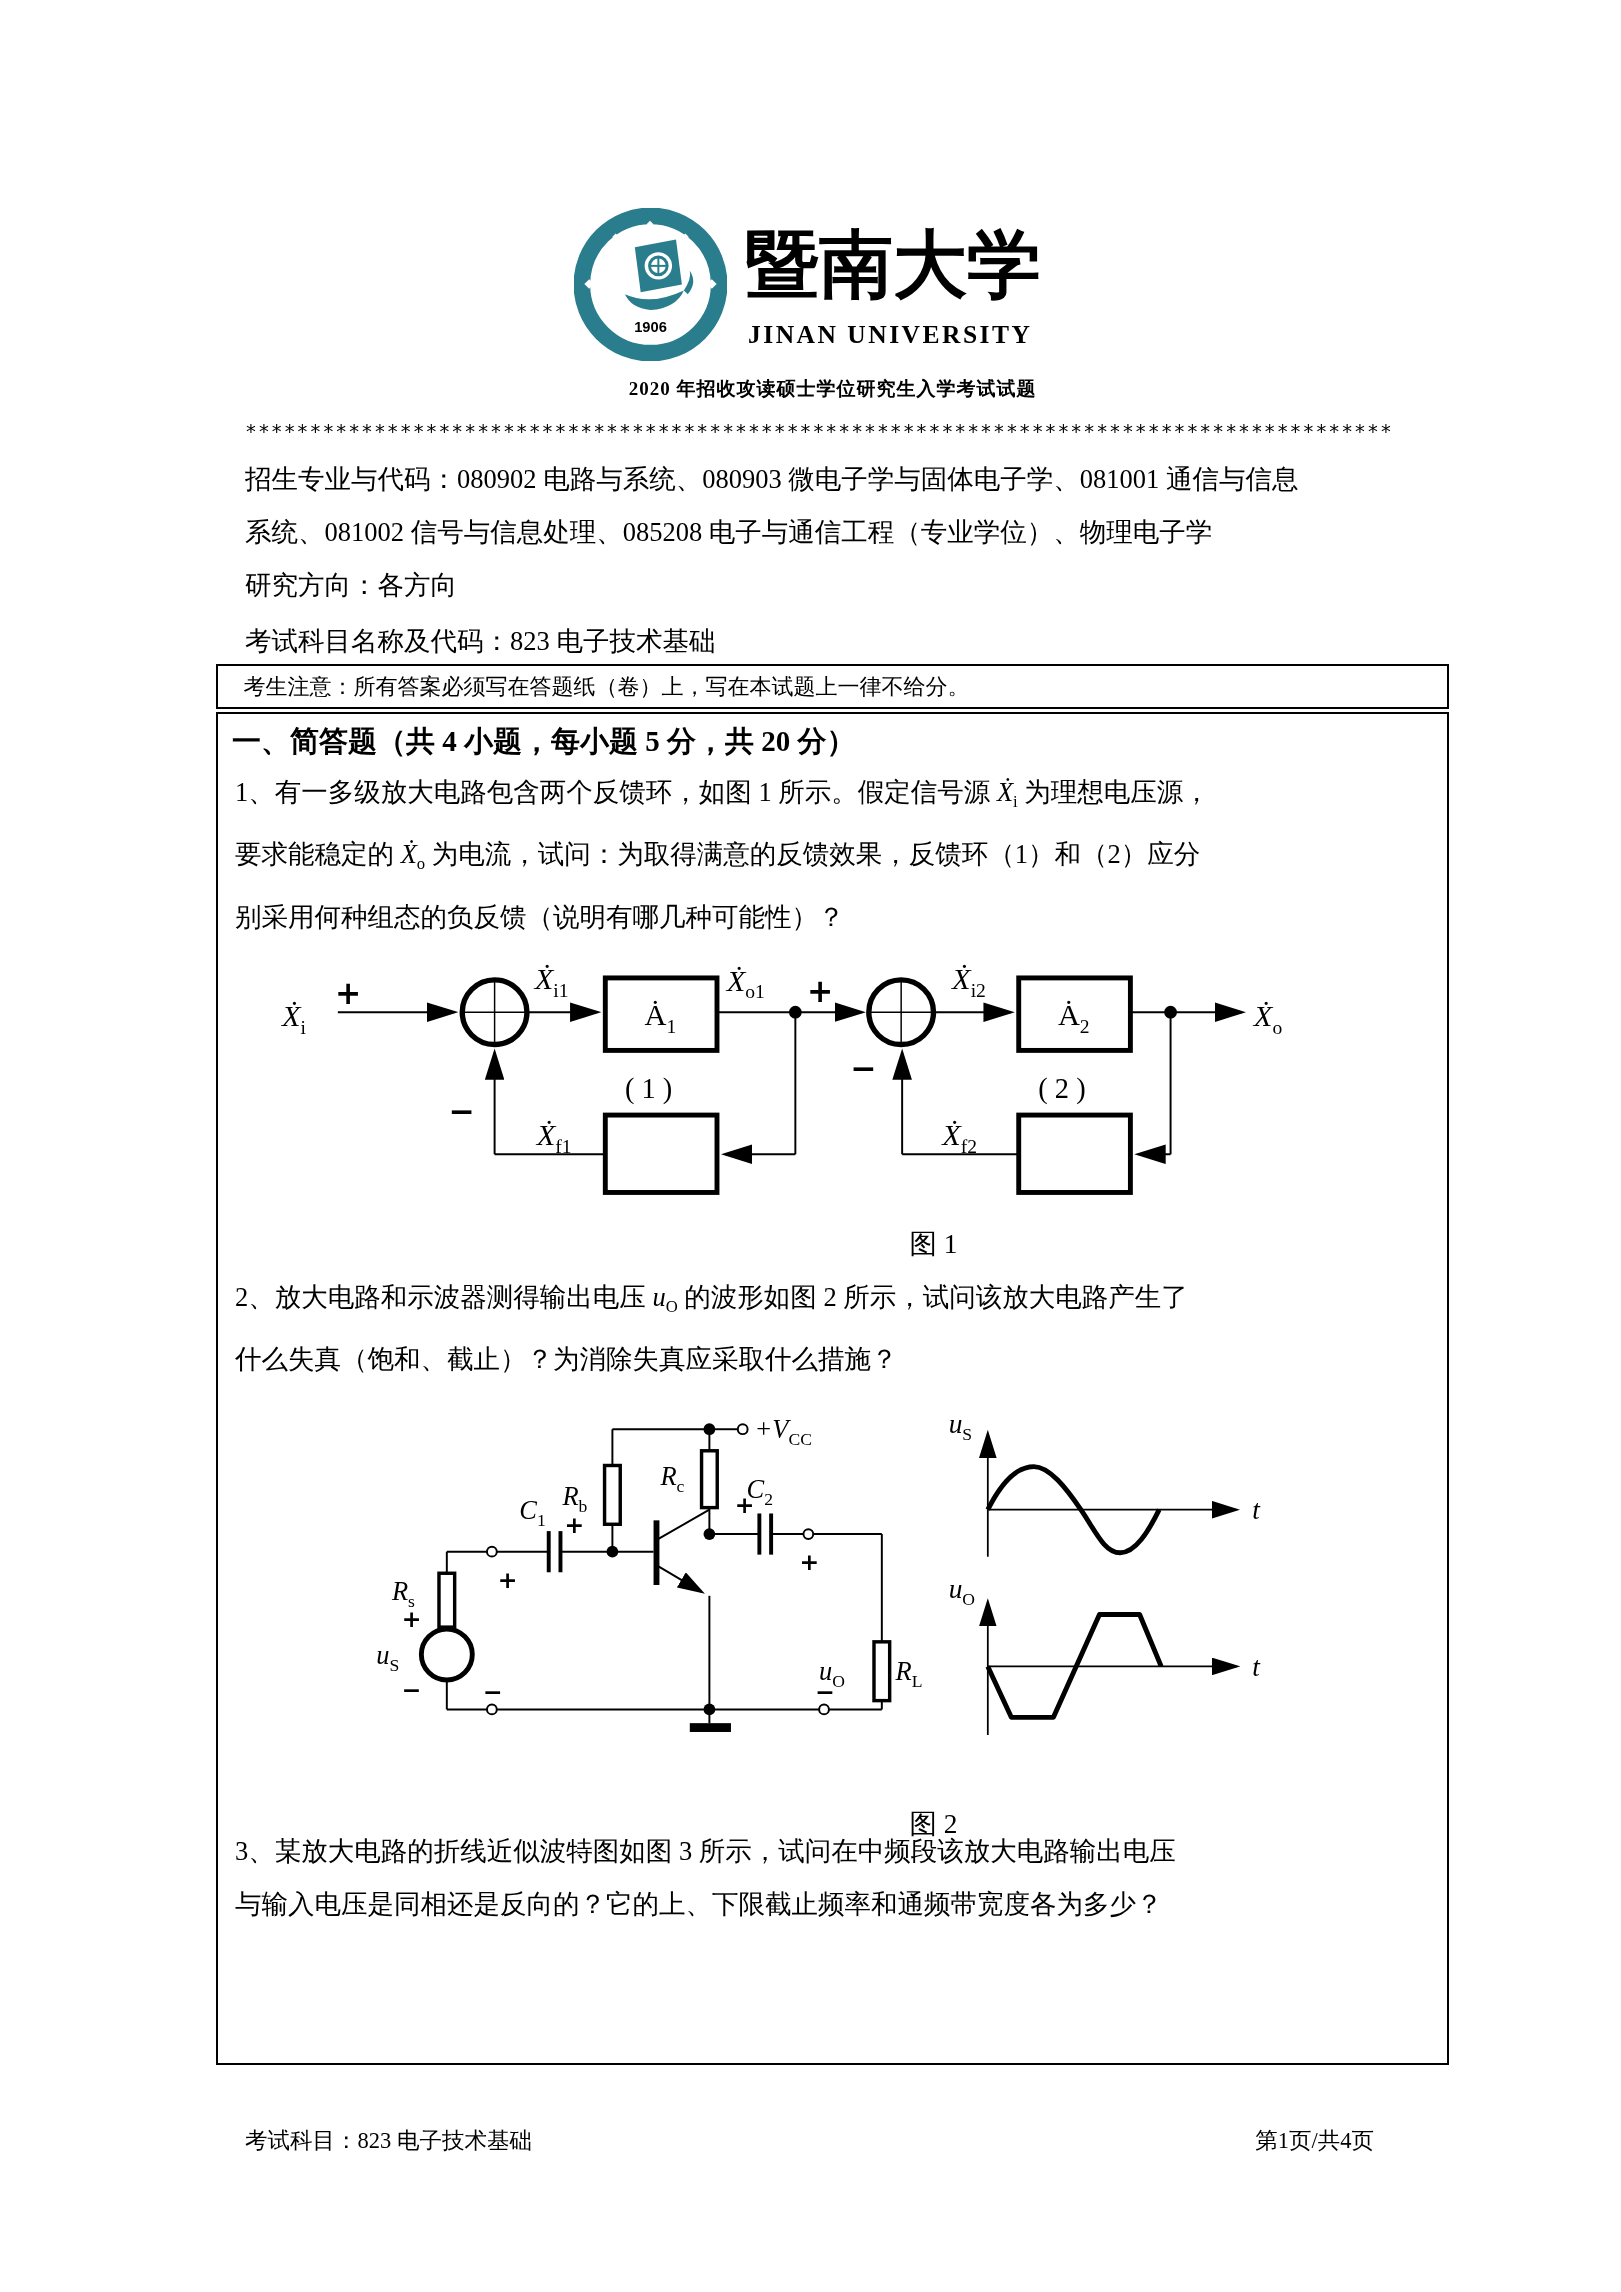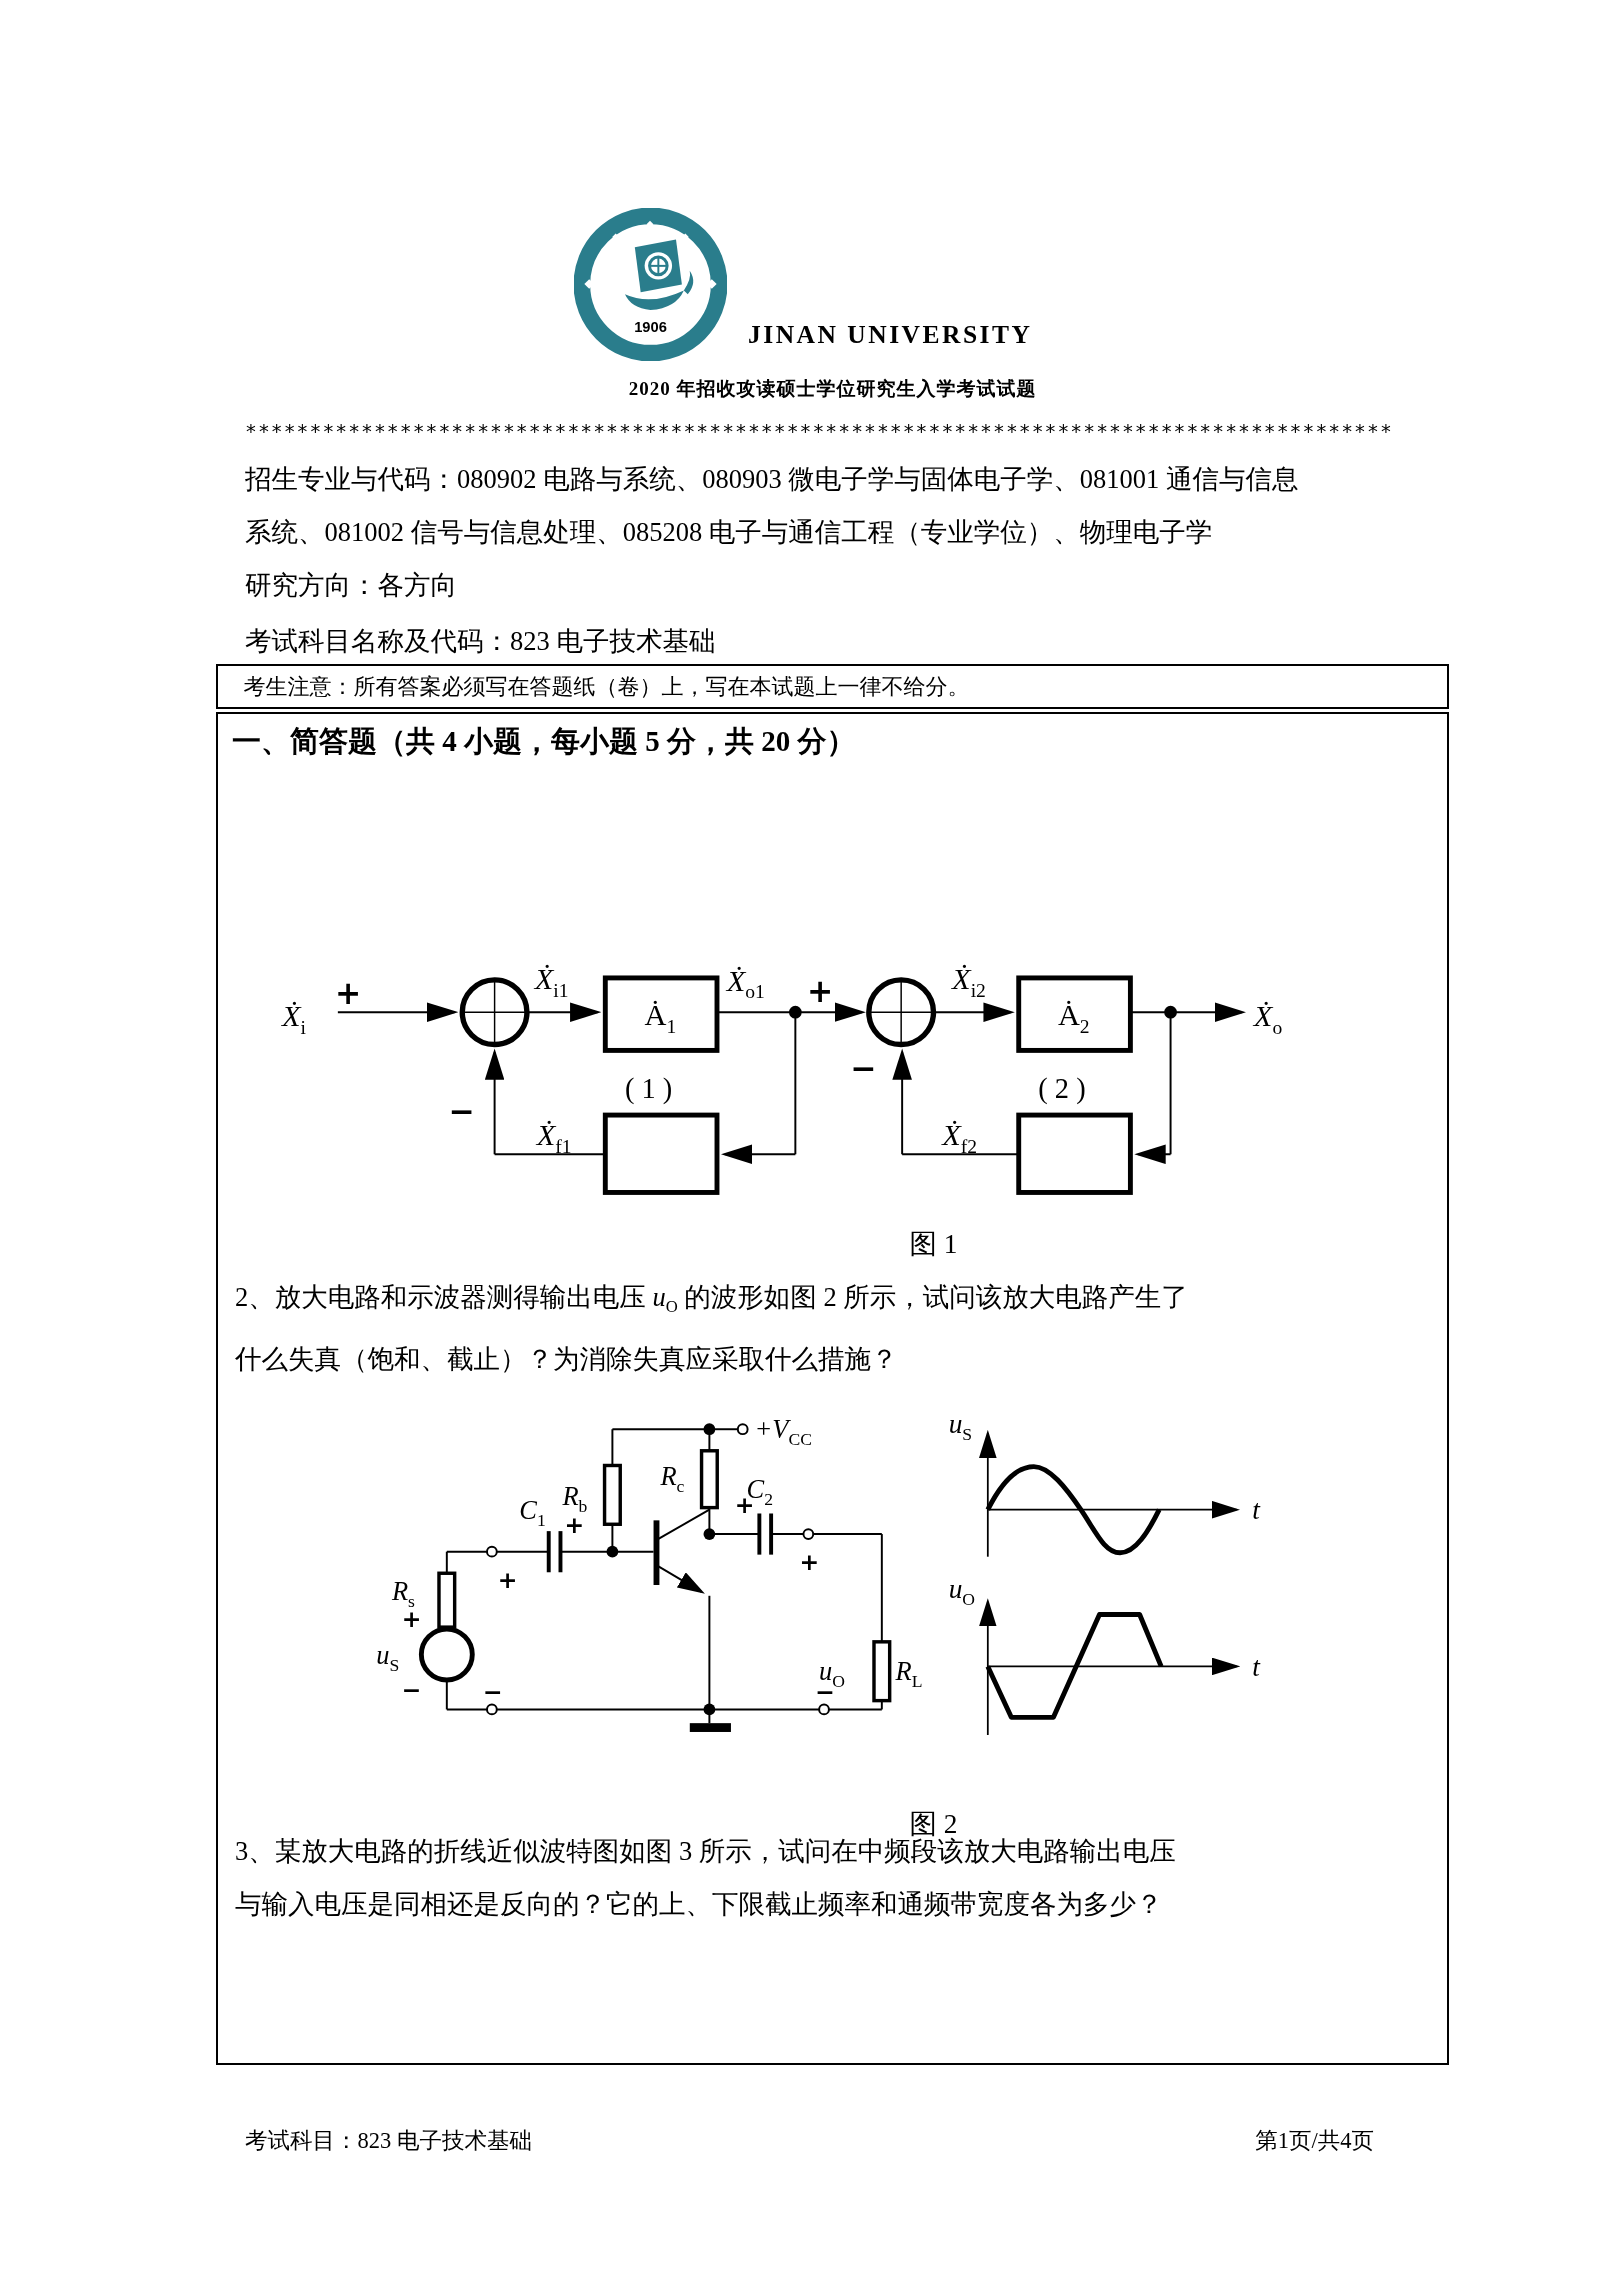--- a/index.html
+++ b/index.html
@@ -61,40 +61,46 @@
       <polygon points="62,40 104,32 110,78 68,86" fill="#2a7d8c"></polygon>
       <circle cx="86" cy="59" r="14" fill="#ffffff"></circle>
       <circle cx="86" cy="59" r="9" fill="none" stroke="#2a7d8c" stroke-width="3"></circle>
       <line x1="86" y1="50" x2="86" y2="68" stroke="#2a7d8c" stroke-width="2"></line>
       <line x1="77" y1="59" x2="95" y2="59" stroke="#2a7d8c" stroke-width="2"></line>
       <path d="M52,88 Q78,100 112,84 Q104,102 78,104 Q58,102 52,88 Z" fill="#2a7d8c"></path>
       <path d="M112,84 Q120,72 118,64 Q126,76 116,88 Z" fill="#2a7d8c"></path>
     </g>
     <text x="78" y="126" text-anchor="middle" font-size="15" font-weight="bold" fill="#2a7d8c" font-family="Liberation Sans, sans-serif">1906</text>
   </svg>
+  <div class="abs wordmark-cn">暨南大学</div>
   <div class="abs wordmark-en">JINAN UNIVERSITY</div>
 
   <div class="abs title">2020 年招收攻读硕士学位研究生入学考试试题</div>
   <div class="abs stars">******************************************************************************************</div>
 
   <div class="abs info">
     <div>招生专业与代码：080902 电路与系统、080903 微电子学与固体电子学、081001 通信与信息</div>
     <div>系统、081002 信号与信息处理、085208 电子与通信工程（专业学位）、物理电子学</div>
     <div>研究方向：各方向</div>
   </div>
   <div class="abs subject">考试科目名称及代码：823 电子技术基础</div>
 
   <div class="abs notice-box">
     <span>考生注意：所有答案必须写在答题纸（卷）上，写在本试题上一律不给分。</span>
   </div>
 
   <div class="abs content-box"></div>
 
   <div class="abs heading">一、简答题（共 4 小题，每小题 5 分，共 20 分）</div>
 
+  <div class="abs qtext q1">
+    <div><span>1、有一多级放大电路包含两个反馈环，如图 1 所示。假定信号源 </span><span class="mv">Ẋ</span><sub>i</sub><span> 为理想电压源，</span></div>
+    <div><span>要求能稳定的 </span><span class="mv">Ẋ</span><sub>o</sub><span> 为电流，试问：为取得满意的反馈效果，反馈环（1）和（2）应分</span></div>
+    <div>别采用何种组态的负反馈（说明有哪几种可能性）？</div>
+  </div>
 
   <svg class="abs" style="left:225px;top:926px;" width="1127" height="289" viewBox="0 0 1150 295">
     <defs>
       <marker id="arr1" markerWidth="16" markerHeight="10" refX="14" refY="5" orient="auto">
         <path d="M0,0 L16,5 L0,10 Z" fill="#000"></path>
       </marker>
     </defs>
     <g stroke="#000" stroke-width="2" fill="none">
       <line x1="115" y1="88" x2="234" y2="88" marker-end="url(#arr1)"></line>
       <line x1="308" y1="88" x2="380" y2="88" marker-end="url(#arr1)"></line>

